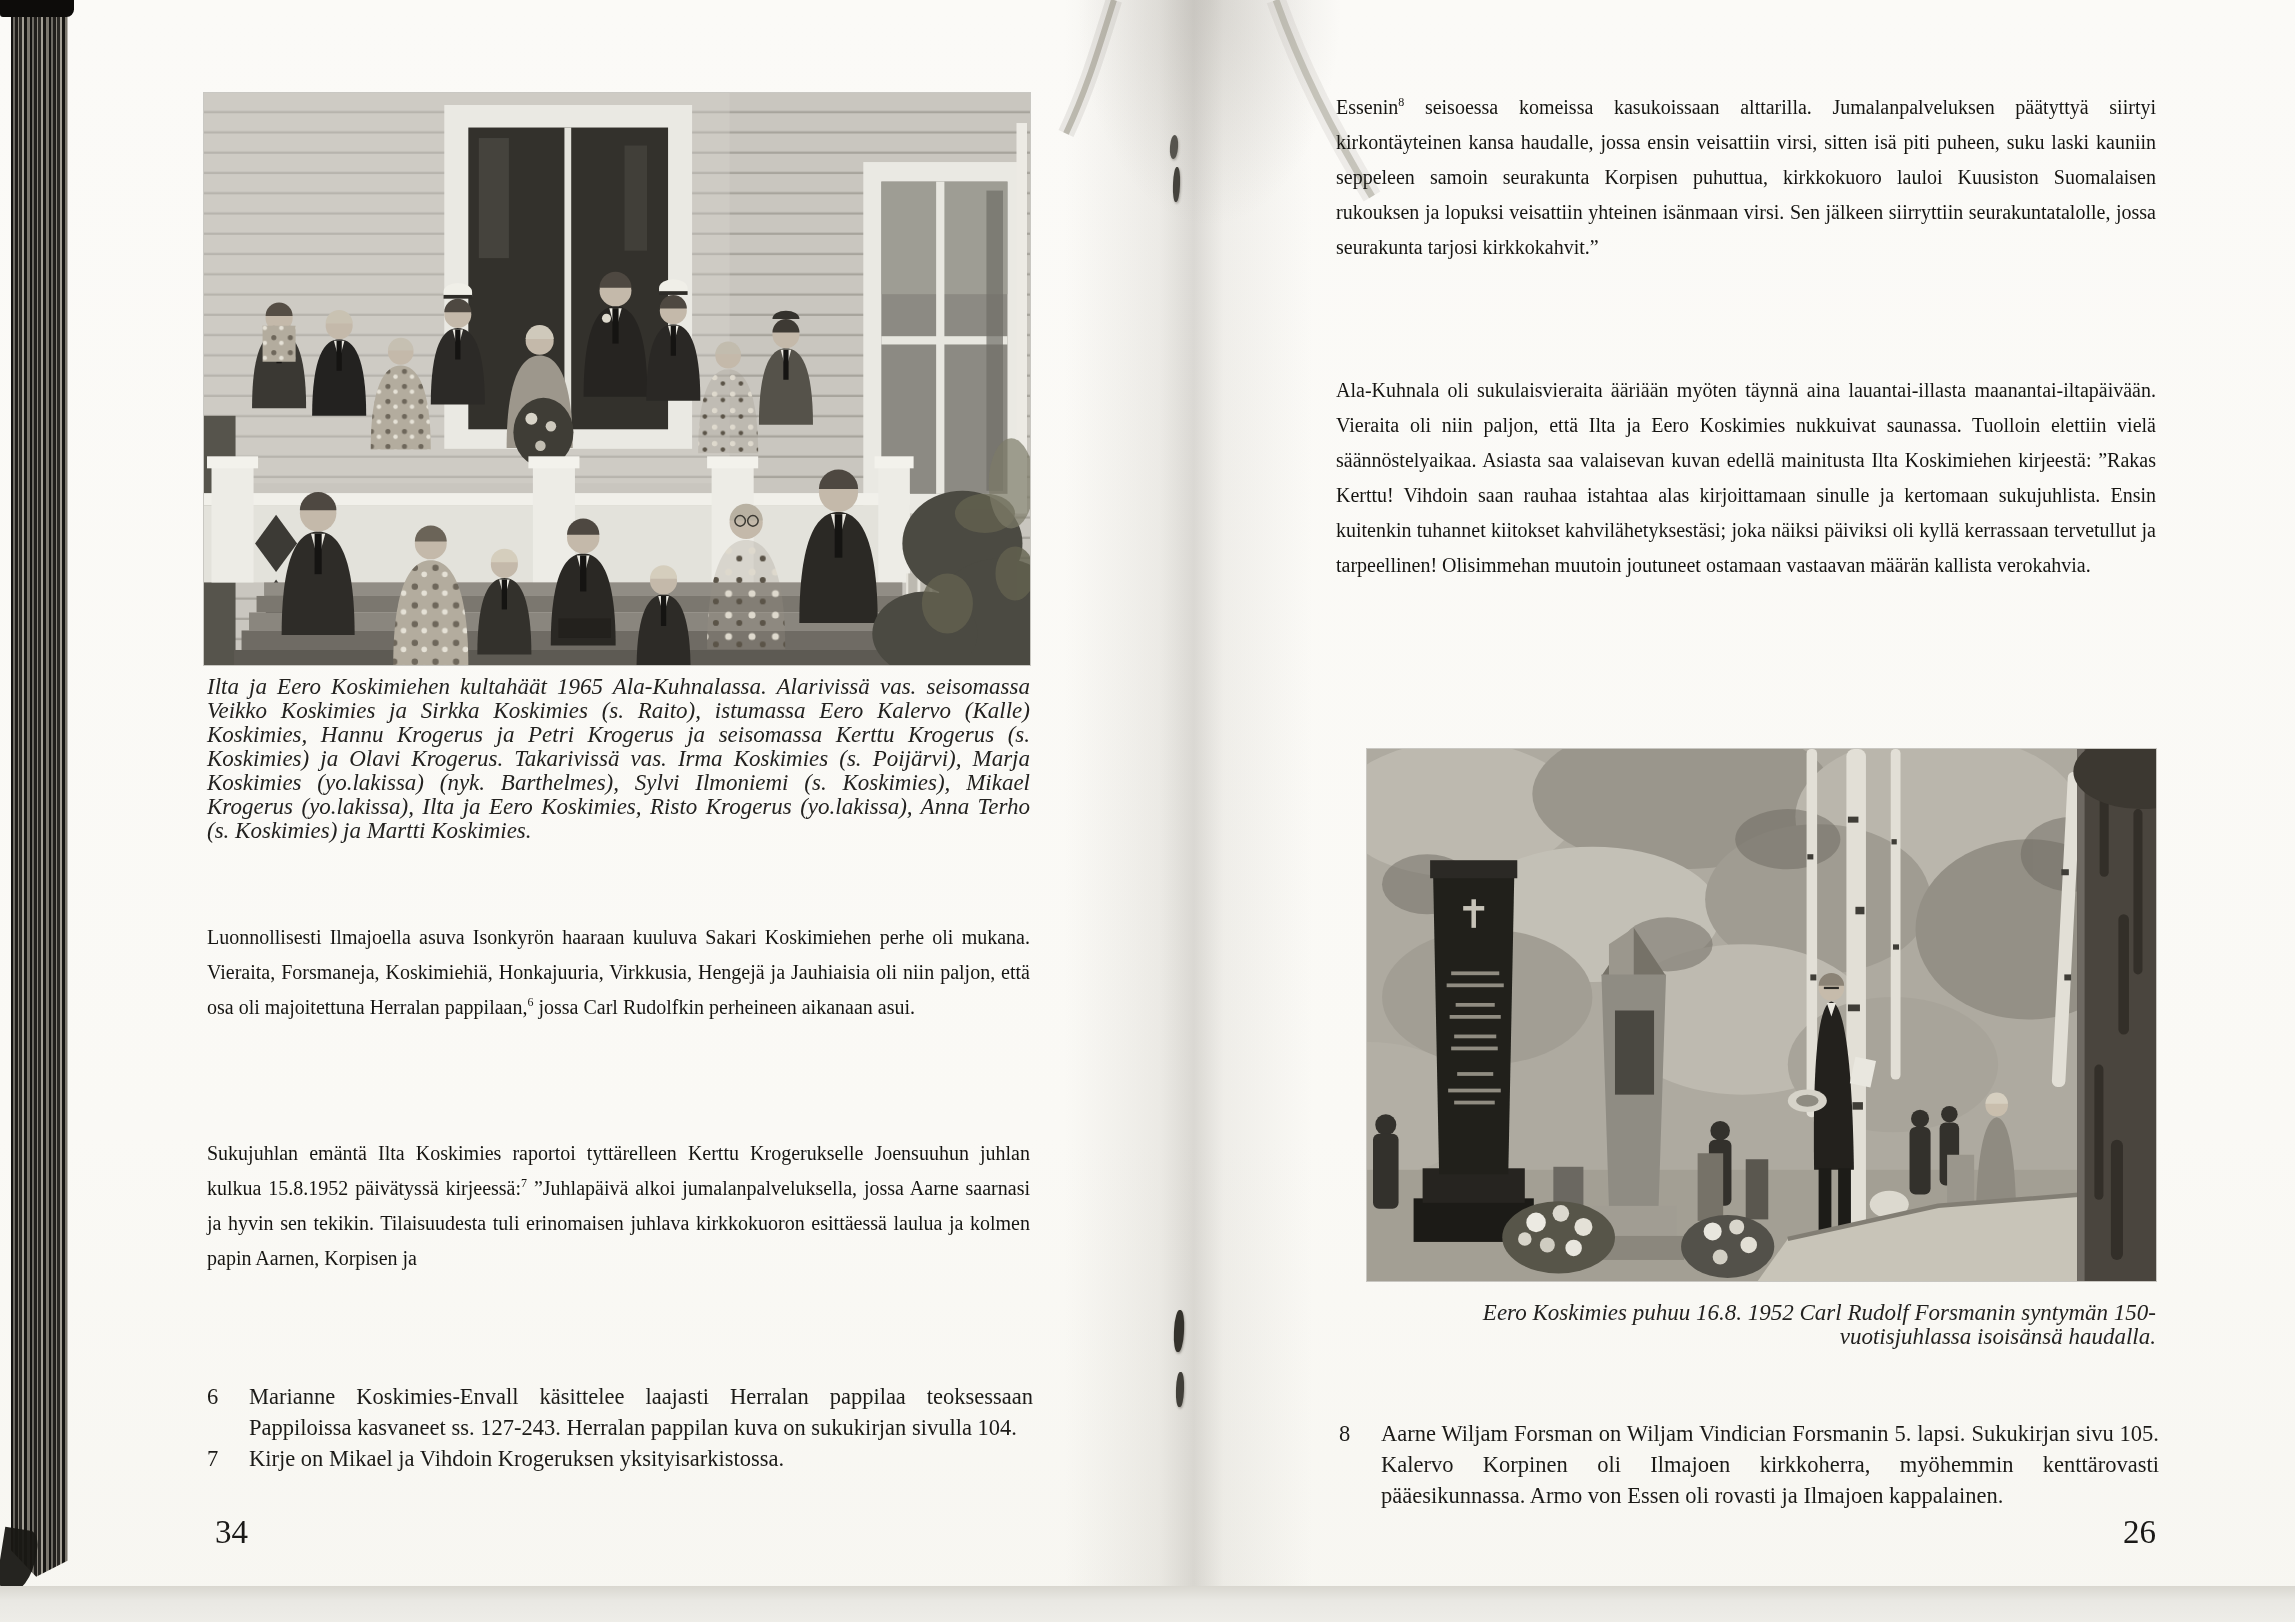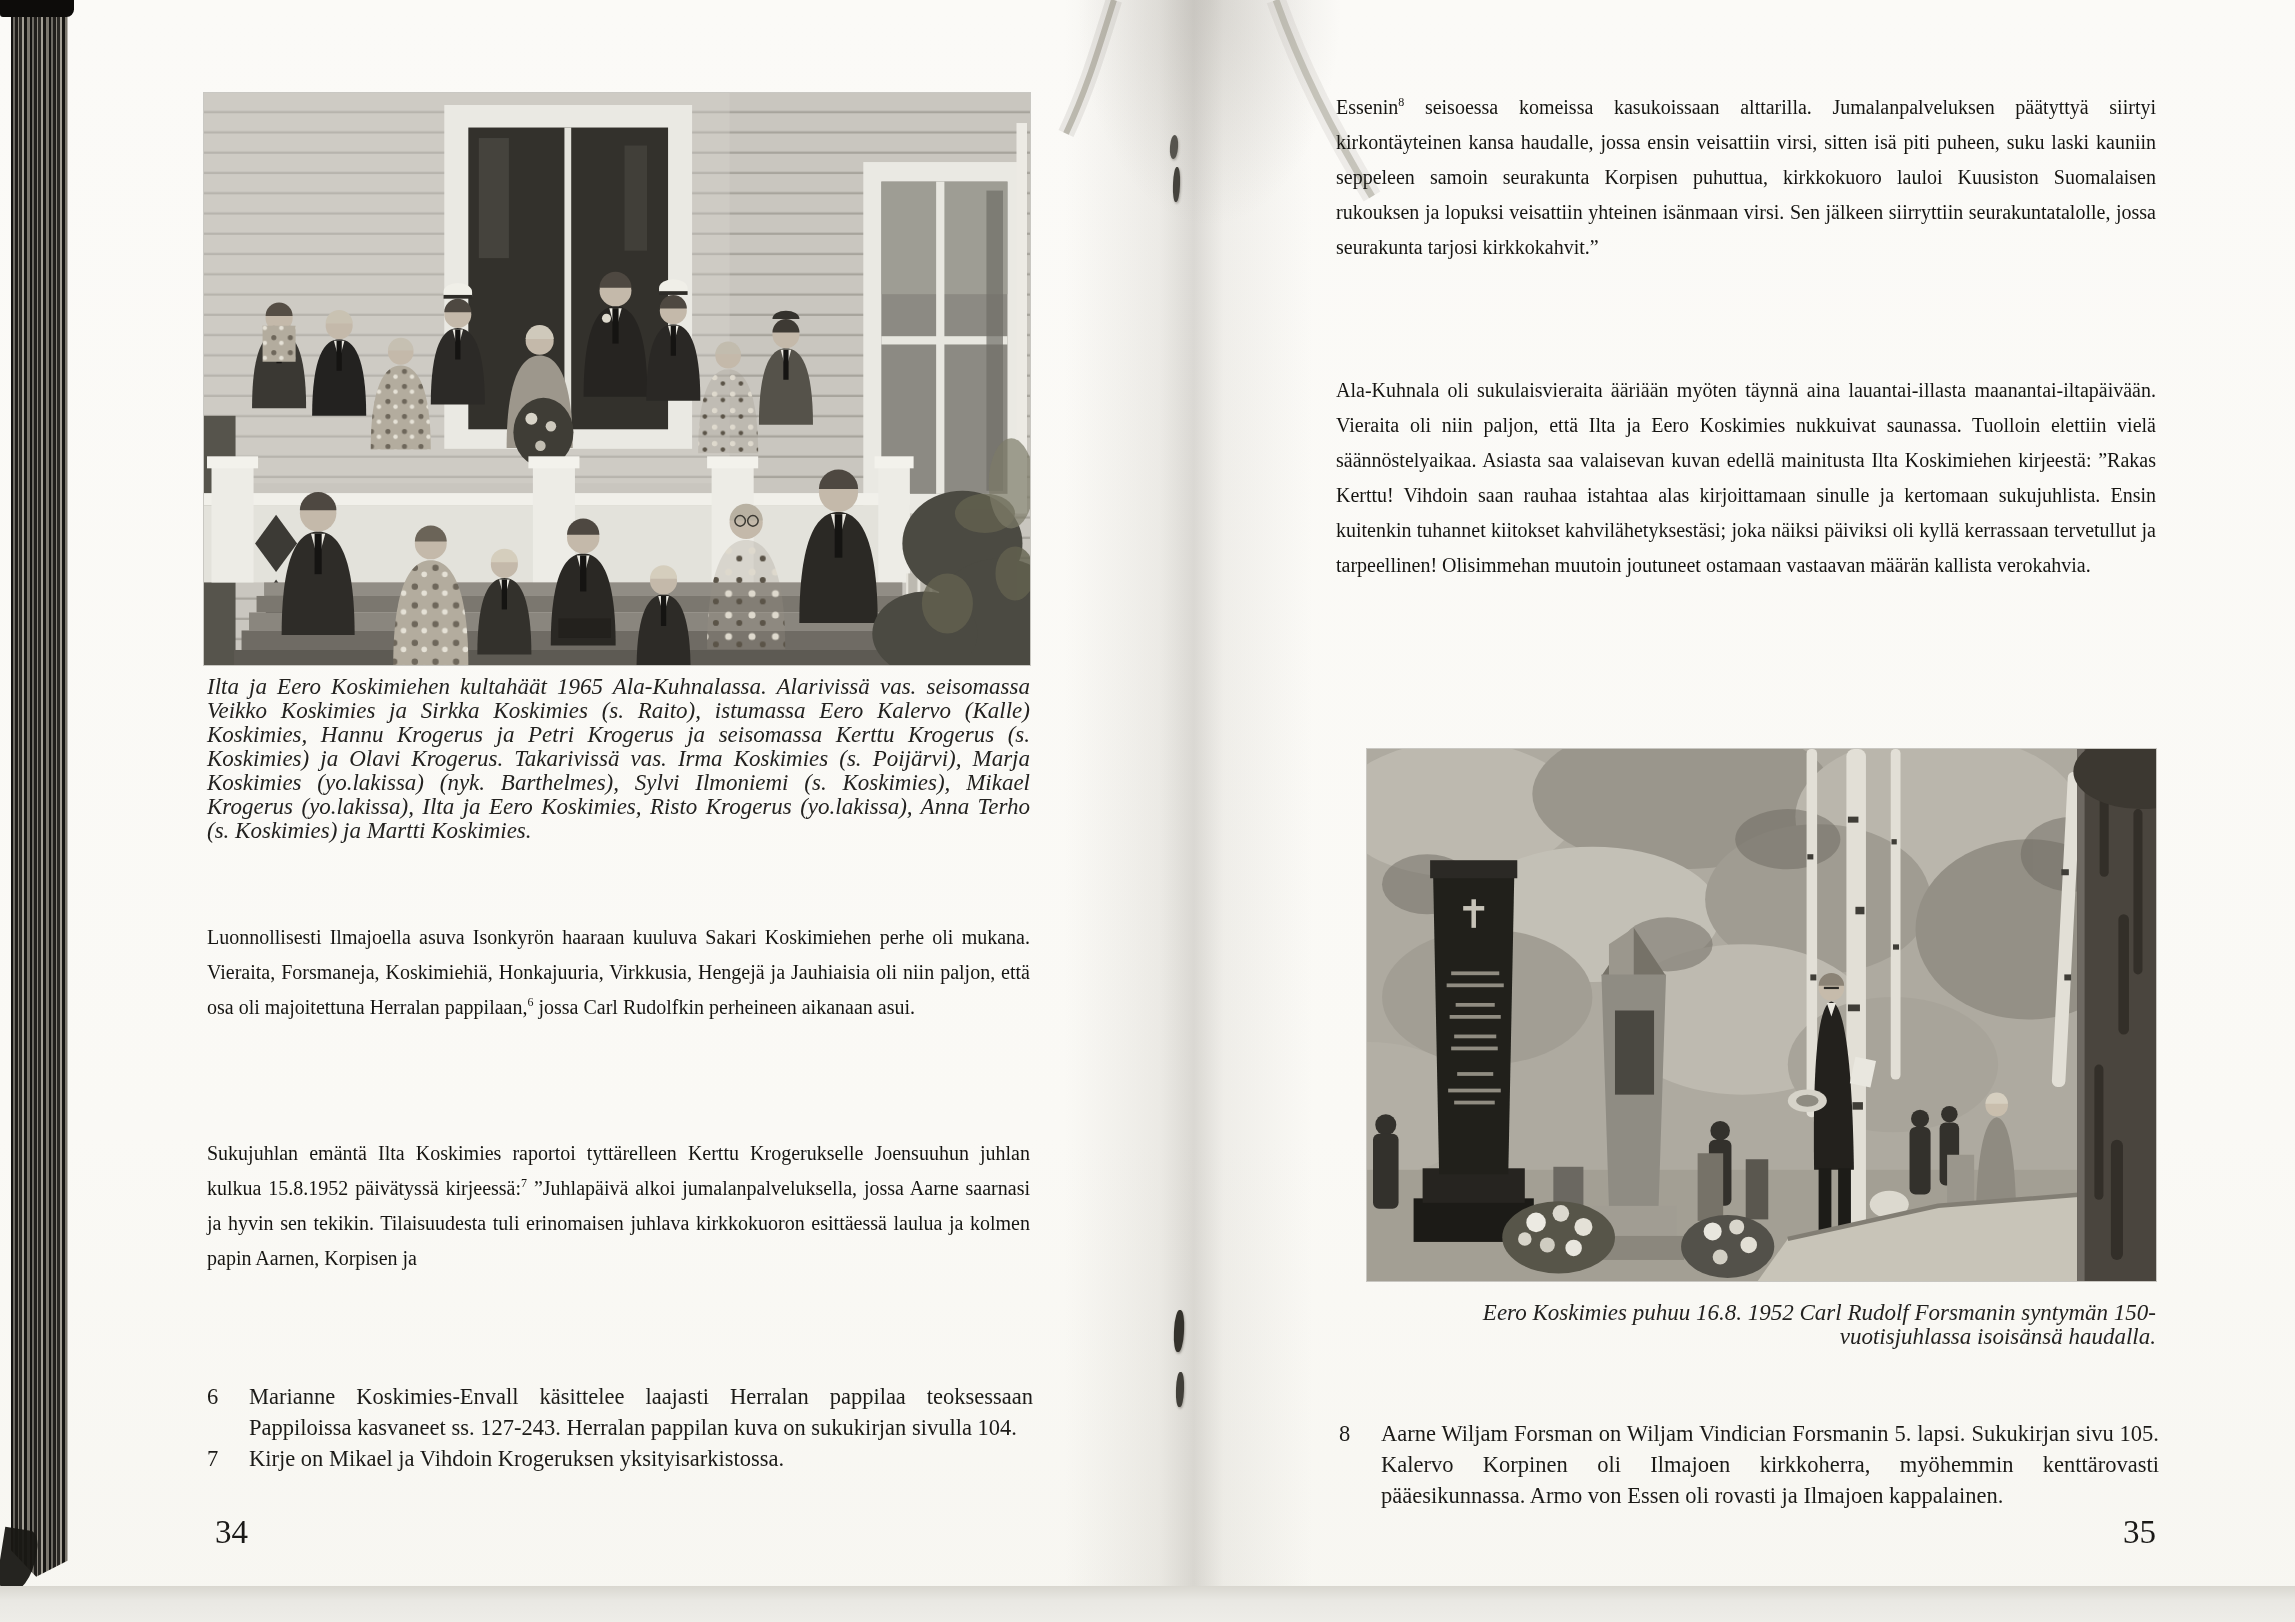--- a/index.html
+++ b/index.html
@@ -365,16 +365,16 @@
 
   <div class="abs caption caption-right">Eero Koskimies puhuu 16.8. 1952 Carl Rudolf Forsmanin syntymän 150-vuotisjuhlassa isoisänsä haudalla.</div>
 
   <div class="abs footnotes" style="left:1339px;top:1418px;width:820px;">
     <div class="footnote">
       <div class="fn-num">8</div>
       <div class="fn-text">Aarne Wiljam Forsman on Wiljam Vindician Forsmanin 5. lapsi. Sukukirjan sivu 105. Kalervo Korpinen oli Ilmajoen kirkkoherra, myöhemmin kenttärovasti pääesikunnassa. Armo von Essen oli rovasti ja Ilmajoen kappalainen.</div>
     </div>
   </div>
 
-  <div class="abs pageno" style="left:1336px;top:1514px;width:820px;text-align:right;">35</div>
+  <div class="abs pageno" style="left:1336px;top:1514px;width:820px;text-align:right;">26</div>
 
 </div>
 
 
 </body></html>

